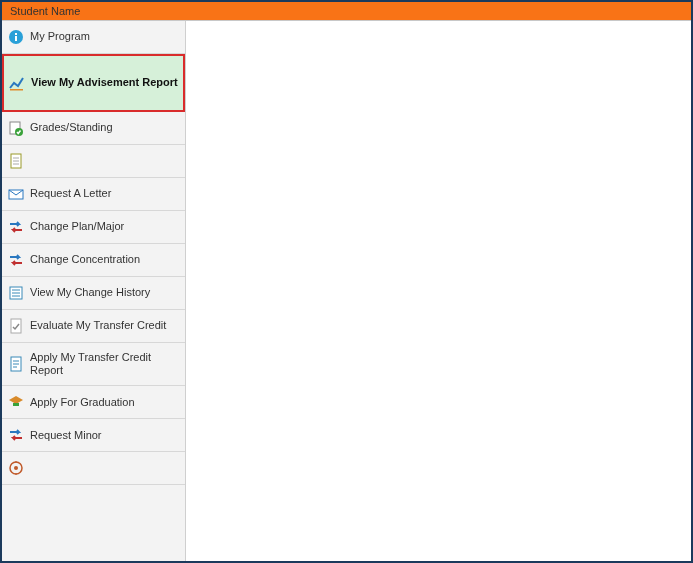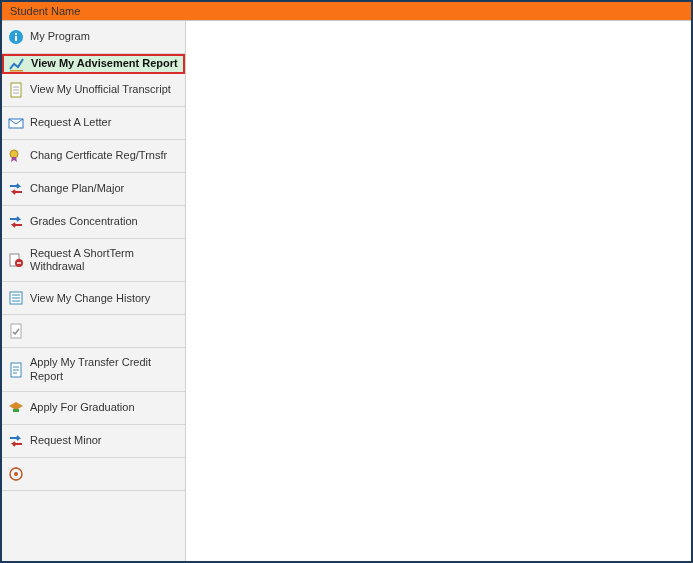--- a/index.html
+++ b/index.html
@@ -45,21 +45,21 @@
     align-items: center;
     padding: 8px 6px;
     border-bottom: 1px solid #d7d7d7;
     cursor: pointer;
     background: #f3f3f3;
     gap: 6px;
   }
   .menu-item.selected {
     background: #d6f0d9;
     border: 2px solid #d92b2b;
-    padding: 0 5px;
+    padding: 19px 5px;
   }
   .menu-item .icon {
     width: 16px;
     height: 16px;
     flex-shrink: 0;
     display: inline-flex;
     align-items: center;
     justify-content: center;
   }
   .menu-item .label {
@@ -97,104 +97,95 @@
       <div class="menu-item selected">
         <span class="icon">
           <svg viewBox="0 0 16 16" width="16" height="16">
               <polyline points="1,13 5,8 9,11 14,3" fill="none" stroke="#2a78c0" stroke-width="2"></polyline>
               <rect x="1" y="14" width="13" height="1.5" fill="#e08a2a"></rect>
             </svg>
         </span>
         <span class="label">View My Advisement Report</span>
       </div>
 
+      <div class="menu-item">
+        <span class="icon">
+          <svg viewBox="0 0 16 16" width="16" height="16">
+              <rect x="2" y="2" width="10" height="12" fill="#fff" stroke="#888" stroke-width="1"></rect>
+              <circle cx="11" cy="12" r="4" fill="#3aa23a"></circle>
+              <path d="M9 12 l1.2 1.5 l2.3-3" fill="none" stroke="#fff" stroke-width="1.5"></path>
+            </svg>
+        </span>
+        <span class="label">Grades/Standing</span>
+      </div>
 
       <div class="menu-item">
         <span class="icon">
           <svg viewBox="0 0 16 16" width="16" height="16">
               <rect x="3" y="1" width="10" height="14" fill="#fff" stroke="#9a9a2a" stroke-width="1"></rect>
               <line x1="5" y1="5" x2="11" y2="5" stroke="#aaa"></line>
               <line x1="5" y1="8" x2="11" y2="8" stroke="#aaa"></line>
               <line x1="5" y1="11" x2="11" y2="11" stroke="#aaa"></line>
             </svg>
         </span>
-        <span class="label">View My Unofficial Transcript</span>
       </div>
 
 
       <div class="menu-item">
         <span class="icon">
           <svg viewBox="0 0 16 16" width="16" height="16">
               <rect x="1" y="4" width="14" height="9" fill="#fff" stroke="#2a78c0" stroke-width="1"></rect>
               <polyline points="1,4 8,9 15,4" fill="none" stroke="#2a78c0" stroke-width="1"></polyline>
             </svg>
         </span>
         <span class="label">Request A Letter</span>
       </div>
 
-      <div class="menu-item">
-        <span class="icon">
-          <svg viewBox="0 0 16 16" width="16" height="16">
-              <circle cx="6" cy="6" r="4" fill="#e6c23a" stroke="#b88a1a"></circle>
-              <path d="M4 9 l-1 5 l3-2 l3 2 l-1-5" fill="#a04aa0"></path>
-            </svg>
-        </span>
-        <span class="label">Chang Certficate Reg/Trnsfr</span>
-      </div>
 
       <div class="menu-item">
         <span class="icon">
           <svg viewBox="0 0 16 16" width="16" height="16">
               <path d="M2 5 h9 l-2-2 m2 2 l-2 2" fill="none" stroke="#2a78c0" stroke-width="1.8"></path>
               <path d="M14 11 h-9 l2 2 m-2-2 l2-2" fill="none" stroke="#c03030" stroke-width="1.8"></path>
             </svg>
         </span>
         <span class="label">Change Plan/Major</span>
       </div>
 
       <div class="menu-item">
         <span class="icon">
           <svg viewBox="0 0 16 16" width="16" height="16">
               <path d="M2 5 h9 l-2-2 m2 2 l-2 2" fill="none" stroke="#2a78c0" stroke-width="1.8"></path>
               <path d="M14 11 h-9 l2 2 m-2-2 l2-2" fill="none" stroke="#c03030" stroke-width="1.8"></path>
             </svg>
         </span>
-        <span class="label">Grades Concentration</span>
-      </div>
-
-      <div class="menu-item">
-        <span class="icon">
-          <svg viewBox="0 0 16 16" width="16" height="16">
-              <rect x="2" y="2" width="9" height="12" fill="#fff" stroke="#888"></rect>
-              <circle cx="11" cy="11" r="4" fill="#c03030"></circle>
-              <line x1="9" y1="11" x2="13" y2="11" stroke="#fff" stroke-width="1.5"></line>
-            </svg>
-        </span>
-        <span class="label">Request A ShortTerm Withdrawal</span>
-      </div>
+        <span class="label">Change Concentration</span>
+      </div>
+
 
       <div class="menu-item">
         <span class="icon">
           <svg viewBox="0 0 16 16" width="16" height="16">
               <rect x="2" y="2" width="12" height="12" fill="#fff" stroke="#3a8ab8"></rect>
               <line x1="4" y1="5" x2="12" y2="5" stroke="#3a8ab8"></line>
               <line x1="4" y1="8" x2="12" y2="8" stroke="#3a8ab8"></line>
               <line x1="4" y1="11" x2="12" y2="11" stroke="#3a8ab8"></line>
             </svg>
         </span>
         <span class="label">View My Change History</span>
       </div>
 
       <div class="menu-item">
         <span class="icon">
           <svg viewBox="0 0 16 16" width="16" height="16">
               <rect x="3" y="1" width="10" height="14" fill="#fff" stroke="#aaa"></rect>
               <path d="M5 9 l2 2 l4-5" fill="none" stroke="#888" stroke-width="1.5"></path>
             </svg>
         </span>
+        <span class="label">Evaluate My Transfer Credit</span>
       </div>
 
       <div class="menu-item">
         <span class="icon">
           <svg viewBox="0 0 16 16" width="16" height="16">
               <rect x="3" y="1" width="10" height="14" fill="#fff" stroke="#3a8ab8"></rect>
               <line x1="5" y1="5" x2="11" y2="5" stroke="#3a8ab8"></line>
               <line x1="5" y1="8" x2="11" y2="8" stroke="#3a8ab8"></line>
               <line x1="5" y1="11" x2="9" y2="11" stroke="#3a8ab8"></line>
             </svg>

